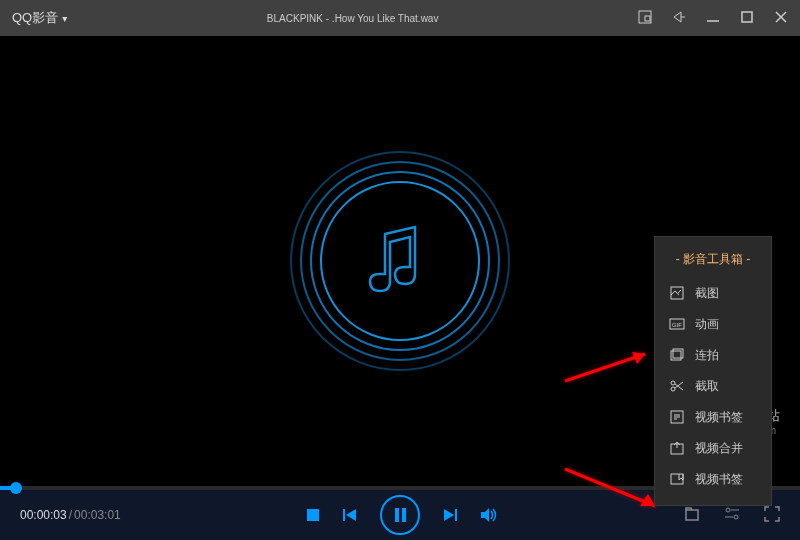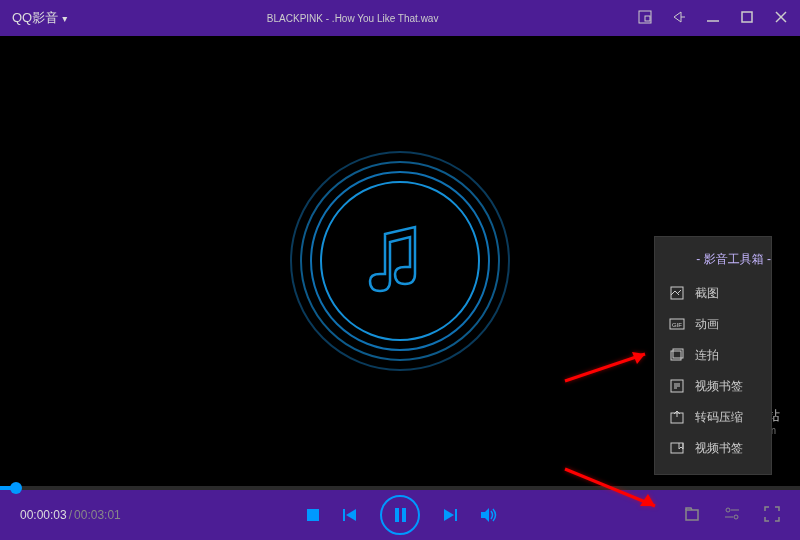--- a/index.html
+++ b/index.html
@@ -1,46 +1,46 @@
 <!DOCTYPE html>
 <html><head>
 <meta charset="utf-8">
 <style>
 * { margin: 0; padding: 0; box-sizing: border-box; }
 body { width: 800px; height: 540px; background: #000; font-family: "Microsoft YaHei", sans-serif; overflow: hidden; position: relative; }
 
-.titlebar { height: 36px; background: #4c1d95; display: flex; align-items: center; padding: 0 12px; color: #ddd; font-size: 13px; }
+.titlebar { height: 36px; background: #404040; display: flex; align-items: center; padding: 0 12px; color: #ddd; font-size: 13px; }
 .app-title { display: flex; align-items: center; gap: 4px; }
 .chevron-down { font-size: 10px; }
 .file-title { flex: 1; text-align: center; color: #ccc; font-size: 10px; }
 .win-controls { display: flex; gap: 20px; align-items: center; }
 .win-btn { color: #ccc; font-size: 13px; cursor: pointer; }
 
 .video-area { position: relative; height: 450px; background: #000; display: flex; align-items: center; justify-content: center; }
 .disc { position: relative; width: 220px; height: 220px; }
 .ring { position: absolute; border-radius: 50%; border: 2px solid; }
 .r1 { width: 220px; height: 220px; top: 0; left: 0; border-color: #0a3a5a; }
 .r2 { width: 200px; height: 200px; top: 10px; left: 10px; border-color: #0d5a8a; }
 .r3 { width: 180px; height: 180px; top: 20px; left: 20px; border-color: #1070b0; }
 .r4 { width: 160px; height: 160px; top: 30px; left: 30px; border-color: #1590d8; }
 .note-icon { position: absolute; top: 50%; left: 50%; transform: translate(-50%, -50%); }
 
 .toolbox { position: absolute; right: 28px; top: 200px; width: 118px; background: #2a2a2a; border: 1px solid #3a3a3a; padding: 10px 0; z-index: 10; }
-.toolbox-title { color: #c4b5fd; font-size: 12px; text-align: right; padding: 4px 0 10px; }
+.toolbox-title { color: #fdba74; font-size: 12px; text-align: center; padding: 4px 0 10px; }
 .tool-item { display: flex; align-items: flex-start; gap: 10px; padding: 7px 14px; color: #ccc; font-size: 12px; cursor: pointer; }
 .tool-icon { width: 16px; height: 16px; display: flex; align-items: center; justify-content: center; flex-shrink: 0; }
 
 .arrow { position: absolute; z-index: 5; }
 .arrow svg { filter: drop-shadow(0 0 2px rgba(255,0,0,0.5)); }
 
 .progress-bar { position: relative; height: 4px; background: #2a2a2a; margin: 0; }
 .progress-fill { position: absolute; left: 0; top: 0; height: 100%; width: 2%; background: #0099ff; }
 .progress-thumb { position: absolute; left: 2%; top: 50%; transform: translate(-50%, -50%); width: 12px; height: 12px; border-radius: 50%; background: #0099ff; }
 
-.controls { height: 50px; background: #4c1d95; display: flex; align-items: center; padding: 0 20px; color: #888; font-size: 12px; }
+.controls { height: 50px; background: #0f172a; display: flex; align-items: center; padding: 0 20px; color: #888; font-size: 12px; }
 .time-display { display: flex; gap: 2px; }
 .time-current { color: #ddd; }
 .center-controls { flex: 1; display: flex; align-items: center; justify-content: center; gap: 22px; }
 .ctrl-btn { color: #0099ff; cursor: pointer; display: flex; align-items: center; }
 .play-btn { width: 40px; height: 40px; border: 2px solid #0099ff; border-radius: 50%; display: flex; align-items: center; justify-content: center; }
 .right-controls { display: flex; gap: 24px; align-items: center; }
 .rctrl { color: #888; cursor: pointer; }
 
 .watermark { position: absolute; right: 20px; bottom: 50px; z-index: 3; opacity: 0.85; display: flex; align-items: center; gap: 6px; }
 .wm-logo { width: 26px; height: 26px; border-radius: 50%; background: conic-gradient(#4a9eff, #3dd66b, #ffcc00, #ff5533, #4a9eff); filter: blur(0.5px); }
@@ -125,34 +125,45 @@
           <svg width="16" height="16" viewBox="0 0 16 16">
             <rect x="2" y="4" width="10" height="9" fill="none" stroke="#ccc"></rect>
             <rect x="4" y="2" width="10" height="9" fill="none" stroke="#ccc"></rect>
           </svg>
         </span>
       <span>连拍</span>
     </div>
     <div class="tool-item">
       <span class="tool-icon">
           <svg width="16" height="16" viewBox="0 0 16 16">
+            <circle cx="4" cy="5" r="2" fill="none" stroke="#ccc"></circle>
+            <circle cx="4" cy="11" r="2" fill="none" stroke="#ccc"></circle>
+            <line x1="6" y1="6" x2="14" y2="12" stroke="#ccc"></line>
+            <line x1="6" y1="10" x2="14" y2="4" stroke="#ccc"></line>
+          </svg>
+        </span>
+      <span>截取</span>
+    </div>
+    <div class="tool-item">
+      <span class="tool-icon">
+          <svg width="16" height="16" viewBox="0 0 16 16">
             <rect x="2" y="2" width="12" height="12" fill="none" stroke="#ccc"></rect>
             <path d="M5 6 L11 6 M5 8 L11 8 M5 10 L8 10" stroke="#ccc"></path>
           </svg>
         </span>
       <span>视频书签</span>
     </div>
     <div class="tool-item">
       <span class="tool-icon">
           <svg width="16" height="16" viewBox="0 0 16 16">
             <rect x="2" y="4" width="12" height="10" fill="none" stroke="#ccc"></rect>
             <path d="M8 2 L8 8 M5 5 L8 2 L11 5" stroke="#ccc" fill="none"></path>
           </svg>
         </span>
-      <span>转码压缩</span>
+      <span>视频合并</span>
     </div>
     <div class="tool-item">
       <span class="tool-icon">
           <svg width="16" height="16" viewBox="0 0 16 16">
             <rect x="2" y="3" width="12" height="10" fill="none" stroke="#ccc"></rect>
             <path d="M10 3 L10 9 L12 7 L14 9 L14 3" stroke="#ccc" fill="none"></path>
           </svg>
         </span>
       <span>视频书签</span>
     </div>

